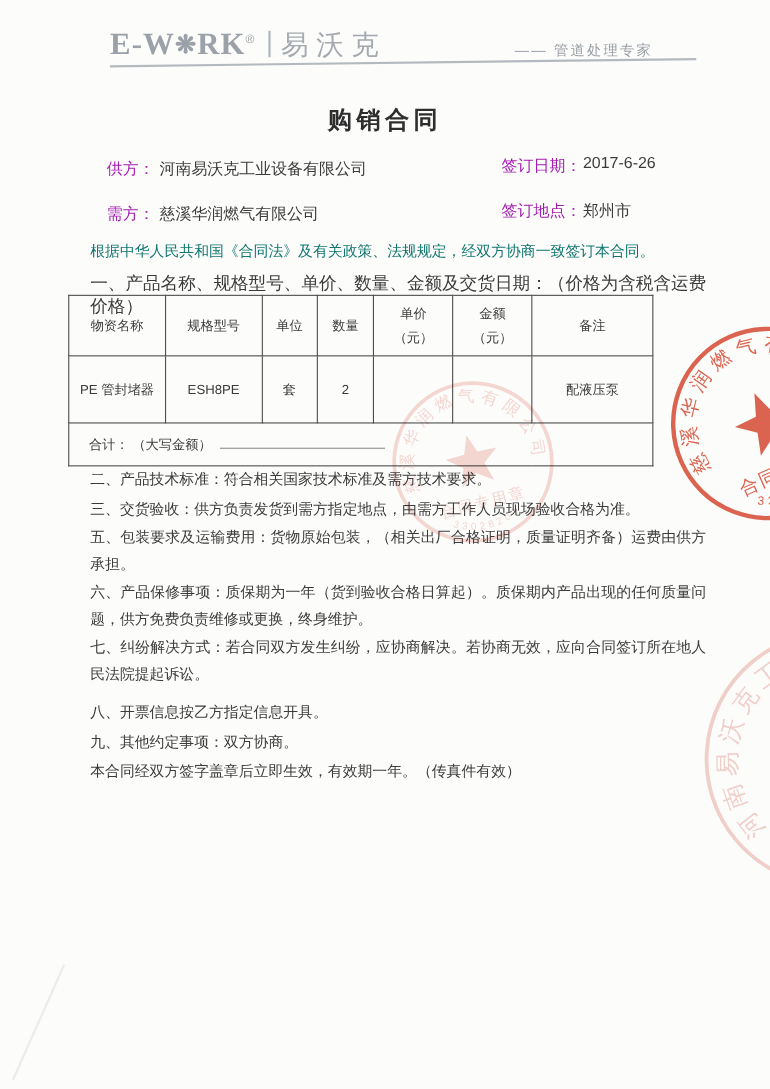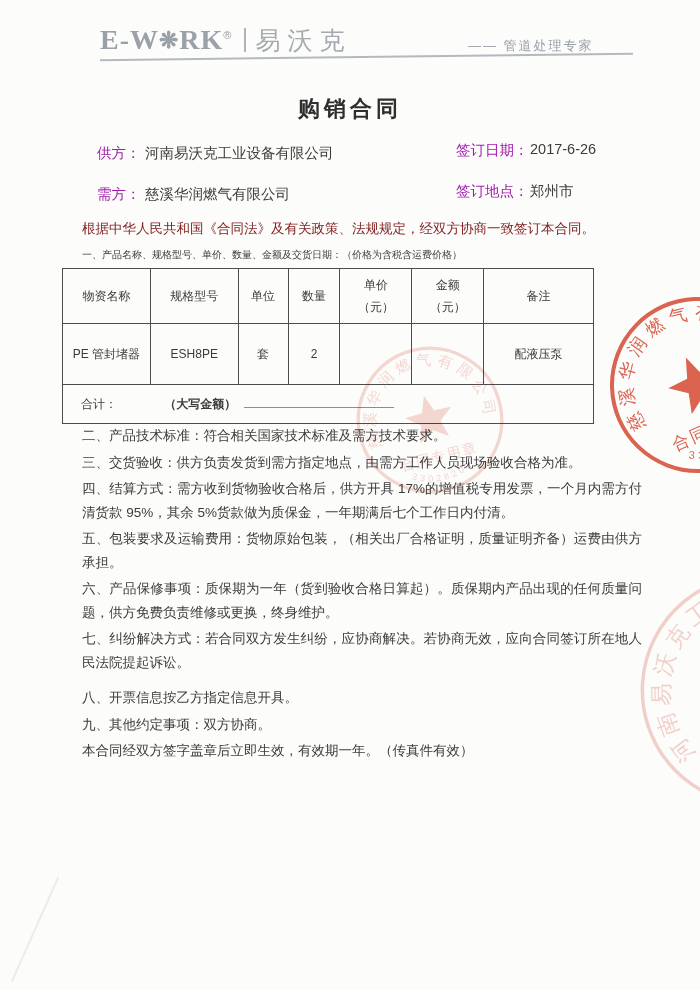--- a/index.html
+++ b/index.html
@@ -15,30 +15,30 @@
   .brand-sep{display:inline-block;width:2px;height:24px;background:#aeb4b9;margin:0 9px;vertical-align:-3px;}
   .brand-cn{font-size:25px;letter-spacing:7px;color:#a4aab0;}
   .tagline{position:absolute;left:468px;top:37px;font-size:13px;letter-spacing:2px;color:#99a0a6;white-space:nowrap;}
   .header-rule{position:absolute;left:100px;top:56px;width:533px;height:2px;background:#b3b9be;transform:rotate(-0.7deg);}
   
   .doc-title{position:absolute;left:0;top:94px;width:700px;text-align:center;
     font-size:22px;font-weight:bold;letter-spacing:4px;color:#2e2e2e;}
   .party-label{position:absolute;font-size:14.5px;color:#a21caf;}
   .party-value{position:absolute;font-size:14.5px;color:#3c3c3c;}
   
-  .preamble{position:absolute;left:82px;top:220px;width:560px;font-size:13.5px;color:#7f1d1d;}
-  .section-heading{position:absolute;left:82px;top:248px;width:572px;font-size:10px;color:#3b3b3b;}
+  .preamble{position:absolute;left:82px;top:220px;width:560px;font-size:13.5px;color:#0f766e;}
+  .section-heading{position:absolute;left:82px;top:248px;width:572px;font-size:16px;color:#3b3b3b;}
   
   table.goods{position:absolute;left:62px;top:268px;width:532px;border-collapse:collapse;
     font-size:12px;color:#3b3b3b;}
   table.goods th,table.goods td{border:1px solid #4d4d4d;text-align:center;font-weight:normal;padding:2px;}
   table.goods th{white-space:pre-line;line-height:22px;height:50px;}
   tr.goods-row td{height:56px;line-height:22px;text-align:center;}
   tr.total-row td{height:34px;text-align:left;padding-left:18px;}
-  .caps-label{margin-left:44px;font-weight:bold;}
+  .caps-label{}
   .blank-line{display:inline-block;width:150px;height:5px;border-bottom:1.5px solid #8d8d8d;margin-left:4px;}
   
   .clauses{position:absolute;left:82px;top:424px;width:560px;font-size:13.5px;line-height:23.5px;
     color:#3b3b3b;text-align:justify;}
   .clauses p{margin:0 0 3px 0;}
   .clauses p.gap-before{margin-top:12px;}
   
   .seal{position:absolute;mix-blend-mode:multiply;pointer-events:none;}
   .seal-buyer{left:608px;top:295px;width:180px;height:180px;transform:rotate(-24deg);opacity:0.88;}
   .seal-table{left:355px;top:345px;width:150px;height:150px;transform:rotate(-14deg);opacity:0.26;}
@@ -109,21 +109,20 @@
         <span class="caps-label">（大写金额）</span>
         <span class="blank-line"></span>
       </td>
     </tr>
   </tbody>
     </table>
 
   <div class="clauses">
     <p>二、产品技术标准：符合相关国家技术标准及需方技术要求。</p>
     <p>三、交货验收：供方负责发货到需方指定地点，由需方工作人员现场验收合格为准。</p>
-    <p>四、结算方式：需方收到货物验收合格后，供方开具 17%的增值税专用发票，一个月内需方付清货款 95%，其余 5%货款做为质保金，一年期满后七个工作日内付清。</p>
     <p>五、包装要求及运输费用：货物原始包装，（相关出厂合格证明，质量证明齐备）运费由供方承担。</p>
     <p>六、产品保修事项：质保期为一年（货到验收合格日算起）。质保期内产品出现的任何质量问题，供方免费负责维修或更换，终身维护。</p>
     <p>七、纠纷解决方式：若合同双方发生纠纷，应协商解决。若协商无效，应向合同签订所在地人民法院提起诉讼。</p>
     <p class="gap-before">八、开票信息按乙方指定信息开具。</p>
     <p>九、其他约定事项：双方协商。</p>
     <p>本合同经双方签字盖章后立即生效，有效期一年。（传真件有效）</p>
   </div>
 
   <div class="seal seal-buyer">
     <svg viewBox="0 0 180 180">

